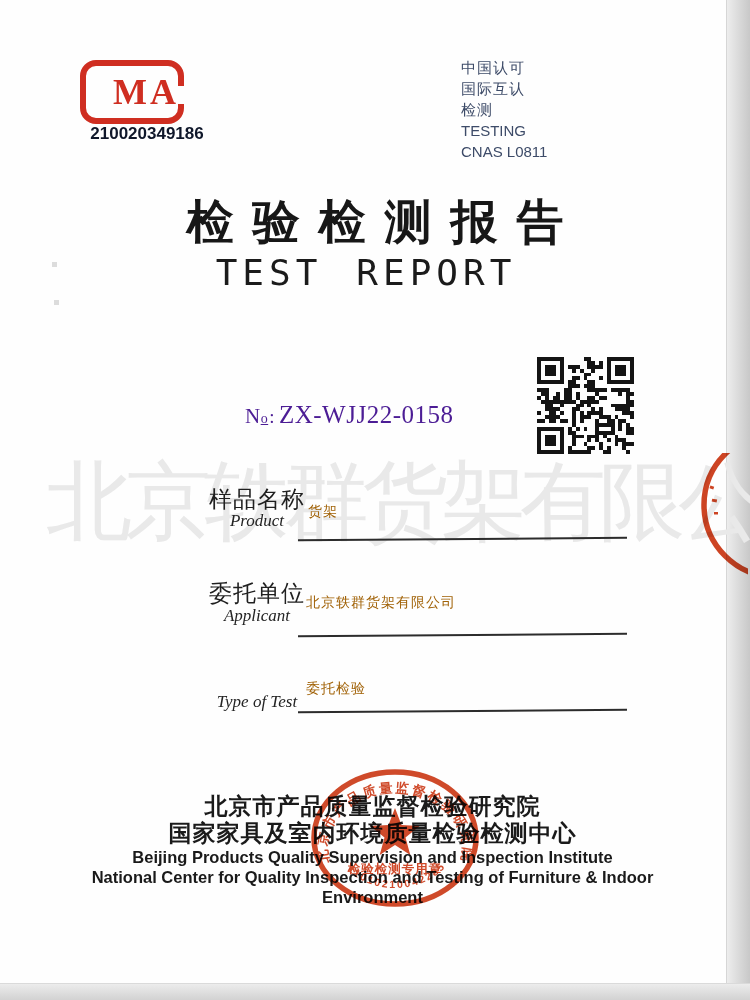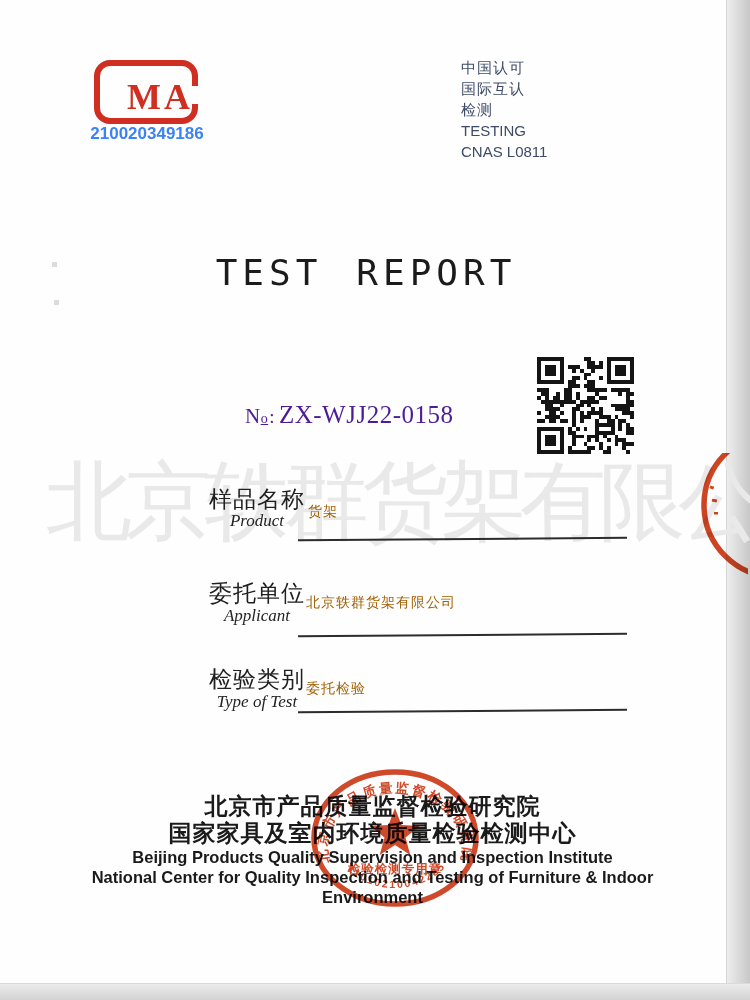--- a/index.html
+++ b/index.html
@@ -14,26 +14,26 @@
     background:linear-gradient(to bottom,#ececec,#d2d2d2); border-top:1px solid #dadada; }
   .artifact { position:absolute; width:5px; height:5px; background:#dcdcdc; }
 
   
   .watermark { position:absolute; left:46px; top:444px; width:700px; font-size:86px;
     letter-spacing:-7px; color:#e9e9e9; font-weight:400; white-space:nowrap; z-index:1; }
 
   .content { position:absolute; inset:0; z-index:2; }
 
   
-  .cma-box { position:absolute; left:94px; top:60px; width:104px; height:64px;
-    border:6px solid #cf2e21; border-radius:16px; display:flex; align-items:flex-end; justify-content:center;padding-left:28px; }
+  .cma-box { position:absolute; left:80px; top:60px; width:104px; height:64px;
+    border:6px solid #cf2e21; border-radius:16px; display:flex; align-items:center; justify-content:center;padding-left:28px; }
   .cma-gap { position:absolute; right:-7px; top:20px; width:9px; height:18px; background:#fefefe; }
   .cma-ma { color:#cf2e21; font-weight:bold; font-size:36px; letter-spacing:3px; font-family:"Liberation Serif",serif; }
   .cma-number { position:absolute; left:88px; top:124px; width:118px; text-align:center;
-    color:#3b82f6; font-weight:bold; font-size:17px; letter-spacing:0px; }
+    color:#0f172a; font-weight:bold; font-size:17px; letter-spacing:0px; }
 
   .ilac { position:absolute; left:212px; top:50px; }
   .cnas { position:absolute; left:337px; top:56px; }
 
   .accred { position:absolute; left:461px; top:57px; color:#3d4b68; font-size:15px; line-height:21px; }
   .accred .lat { letter-spacing:1px; }
 
   
   .title-zh { position:absolute; left:0; top:191px; width:750px; text-align:center;
     font-size:47px; font-weight:900; letter-spacing:19px; text-indent:19px; color:#171717; }
@@ -88,20 +88,21 @@
 
 
     <div class="accred">
       <div class="lat">中国认可</div>
       <div class="lat">国际互认</div>
       <div class="lat">检测</div>
       <div>TESTING</div>
       <div>CNAS L0811</div>
     </div>
 
+    <div class="title-zh">检验检测报告</div>
     <div class="title-en">
       <span>TEST</span><span class="w2">REPORT</span>
     </div>
 
     <div class="report-no">
       <span class="n">N</span><span class="o">o</span><span class="colon">:</span><span>ZX-WJJ22-0158</span>
     </div>
     <div class="qr" id="qr"><svg viewBox="0 0 25 25" width="97" height="97" style="shape-rendering: crispedges;">
           <rect x="12" y="0" width="1" height="1" fill="#141414"></rect>
           <rect x="13" y="0" width="1" height="1" fill="#141414"></rect>
@@ -416,21 +417,20 @@
     <div class="field-label-zh" style="left:197px; top:484px;">样品名称</div>
     <div class="field-label-en" style="left:197px; top:511px;">Product</div>
     <div class="field-value" style="left:308px; top:503px;">货架</div>
     <div class="field-line" style="top:538px;"></div>
 
     <div class="field-label-zh" style="left:197px; top:578px;">委托单位</div>
     <div class="field-label-en" style="left:197px; top:606px;">Applicant</div>
     <div class="field-value" style="left:306px; top:594px;">北京轶群货架有限公司</div>
     <div class="field-line" style="top:634px;"></div>
 
-    <div class="field-label-zh" style="left:197px; top:664px;">检验类别</div>
     <div class="field-label-en" style="left:197px; top:692px;">Type of Test</div>
     <div class="field-value" style="left:306px; top:680px;">委托检验</div>
     <div class="field-line" style="top:710px;"></div>
 
     <div class="footer">
       <div class="zh">北京市产品质量监督检验研究院</div>
       <div class="zh">国家家具及室内环境质量检验检测中心</div>
       <div class="en">Beijing Products Quality Supervision and Inspection Institute</div>
       <div class="en">National Center for Quality Inspection and Testing of Furniture &amp; Indoor</div>
       <div class="en">Environment</div>

